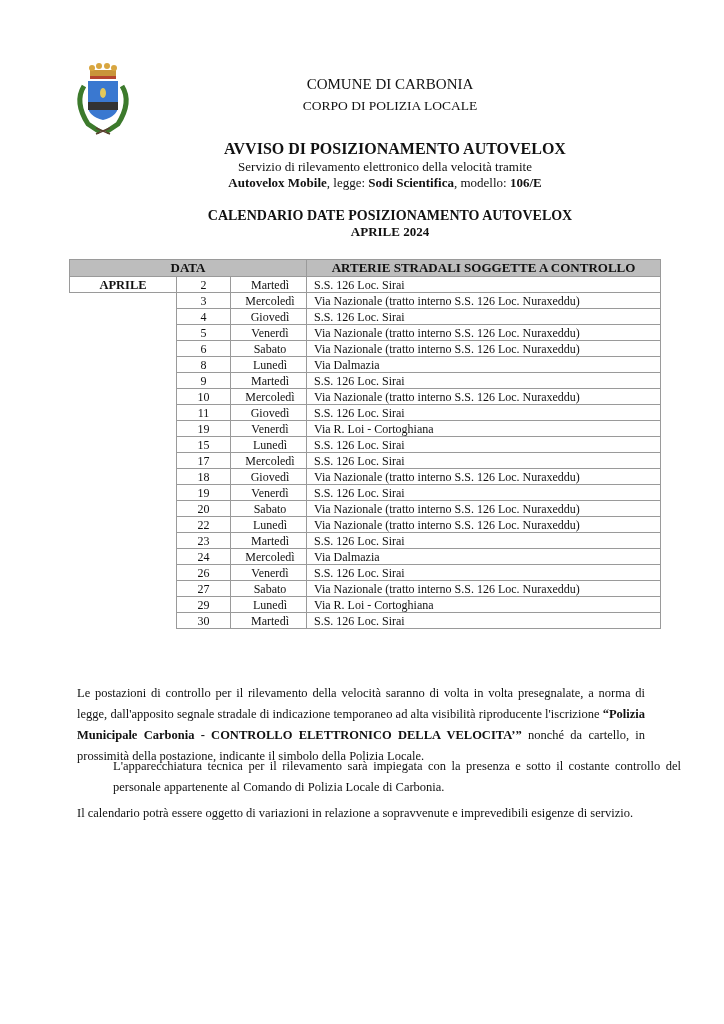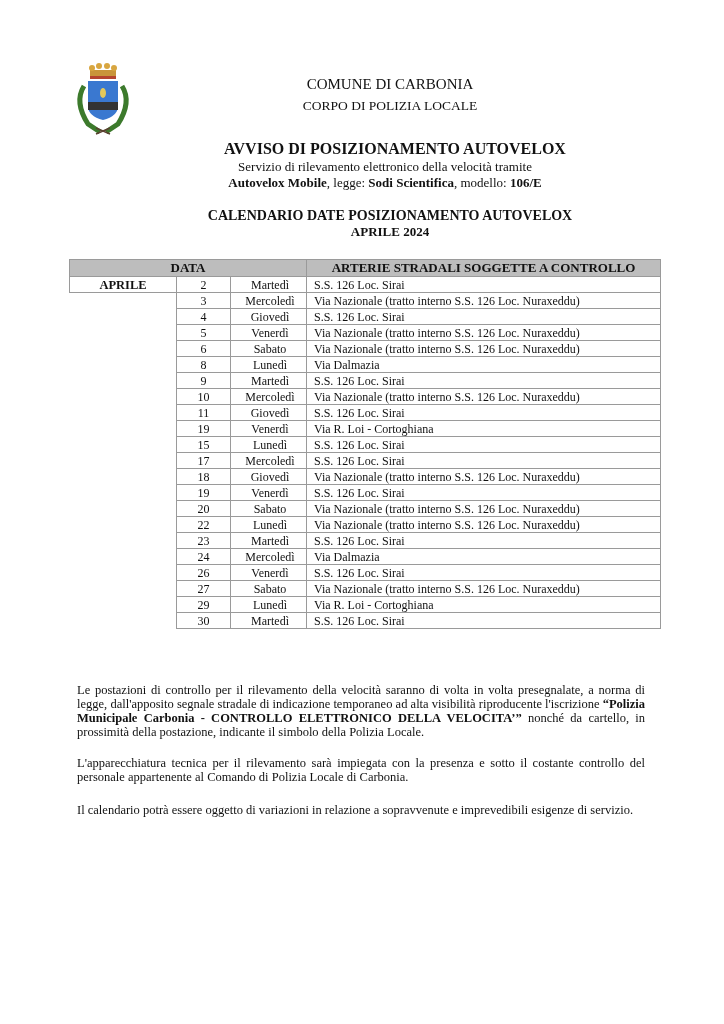--- a/index.html
+++ b/index.html
@@ -14,23 +14,23 @@
   .cal1 { position: absolute; left: 160px; width: 460px; top: 208px; text-align: center; font-weight: bold; font-size: 14px; }
   .cal2 { position: absolute; left: 160px; width: 460px; top: 224px; text-align: center; font-weight: bold; font-size: 13px; }
   table { position: absolute; left: 69px; top: 259px; border-collapse: collapse; font-size: 12px; }
   td, th { border: 1px solid #9a9a9a; padding: 0 4px; height: 15px; line-height: 14px; white-space: nowrap; }
   th { background: #bdbdbd; font-weight: bold; font-size: 13px; height: 16px; }
   .c-month { width: 98px; text-align: center; font-weight: bold; font-size: 12.5px; margin-top: 14px; }
   .c-day { width: 45px; text-align: center; }
   .c-name { width: 64px; text-align: center; padding-left: 7px; }
   .c-road { width: 342px; text-align: left; padding-left: 7px; }
   td.blank { border: none; }
-  .para { position: absolute; left: 77px; width: 568px; font-size: 12.5px; line-height: 14px; text-align: justify; }
+  .para { position: absolute; left: 77px; width: 568px; font-size: 12.5px; line-height: 21px; text-align: justify; }
   .p1 { top: 683px; }
-  .p2 { top: 756px; }
+  .p2 { top: 756px; margin-left: 36px; }
   .p3 { top: 803px; }
 </style>
 </head>
 <body>
 
 <div class="logo">
   <svg width="74" height="80" viewBox="0 0 74 80">
 
     <rect x="24" y="8" width="26" height="9" fill="#c9953a"></rect>
     <circle cx="26" cy="6" r="3" fill="#d8a640"></circle>

